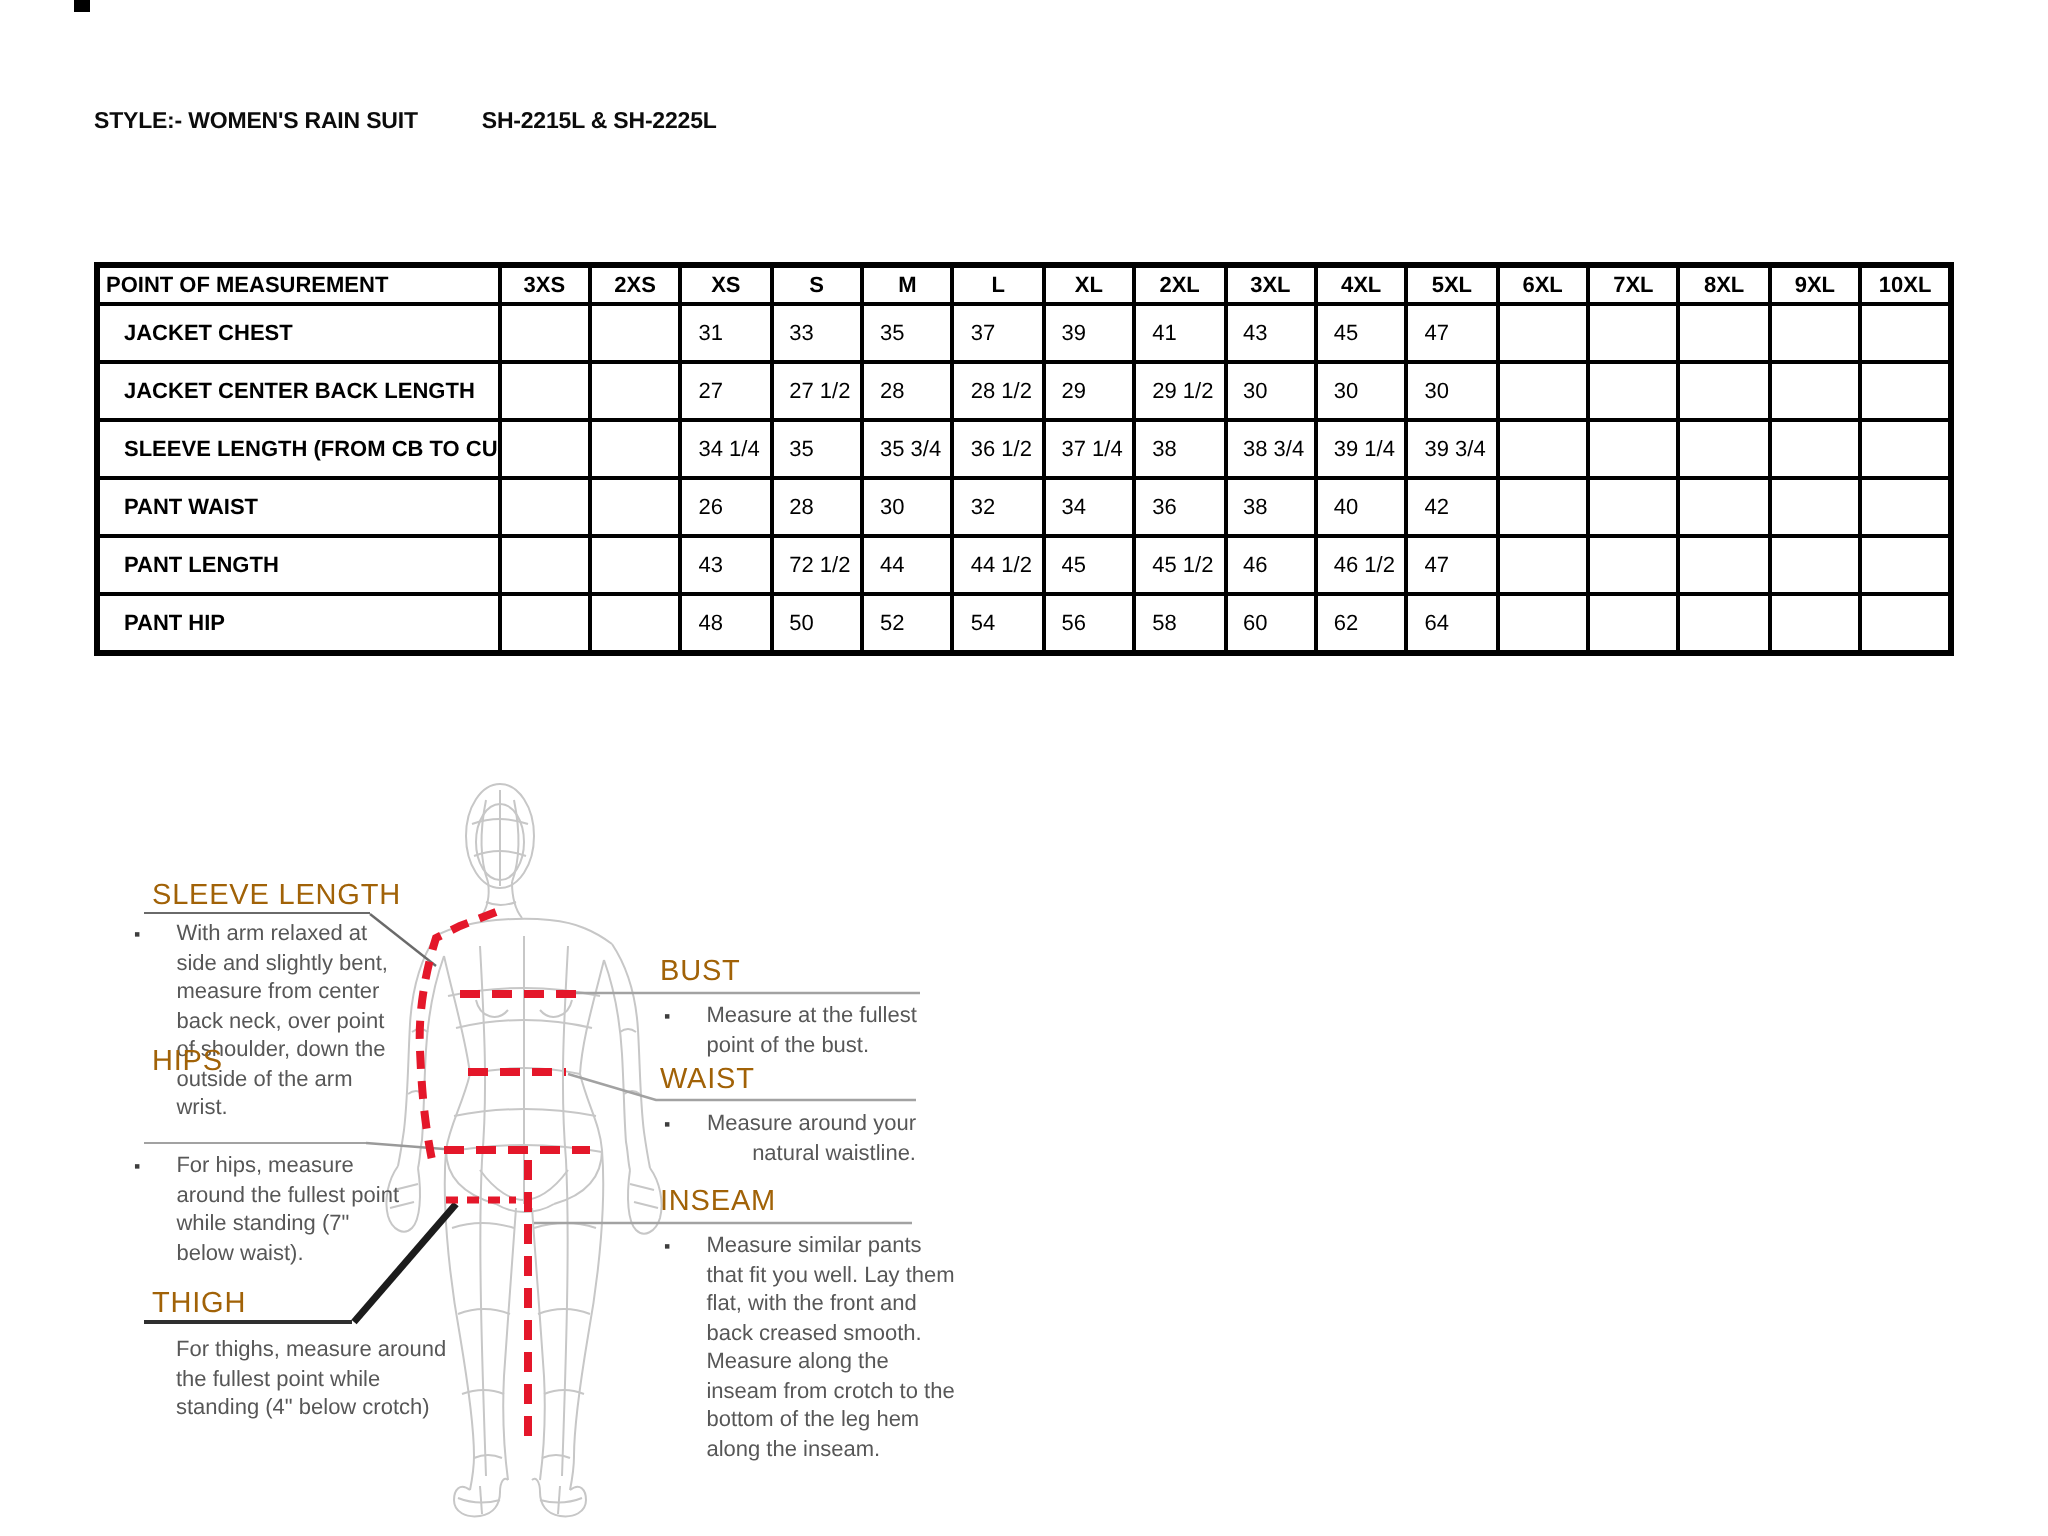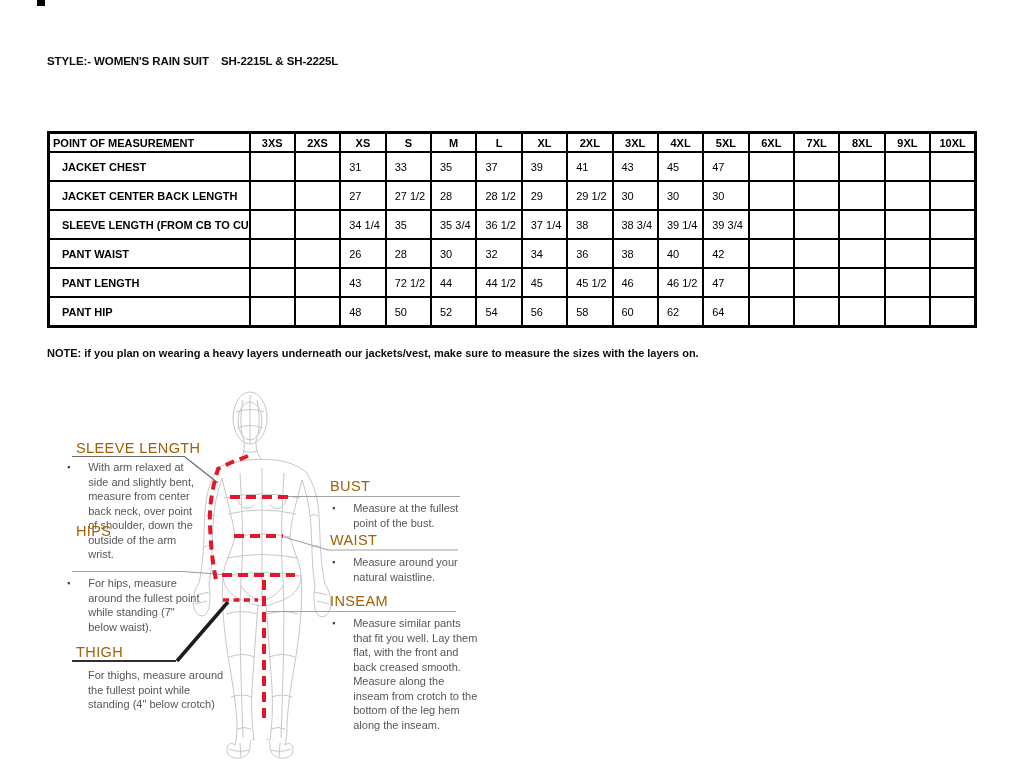--- a/index.html
+++ b/index.html
@@ -3,21 +3,21 @@
 <meta charset="utf-8">
 <style>
   html,body{margin:0;padding:0;background:#fff;}
   .page{position:relative;width:1024px;height:768px;background:#ffffff;overflow:hidden;
         font-family:"Liberation Sans",sans-serif;color:#111;}
   .corner-mark{position:absolute;left:37px;top:0;width:8px;height:6px;background:#000;}
 
   
   .title{position:absolute;left:47px;top:55px;font-size:11.5px;font-weight:bold;color:#0c0c0c;
          letter-spacing:-0.1px;white-space:nowrap;}
-  .title .model{margin-left:12px;}
+  .title .model{margin-left:32px;}
 
   
   table.size-table{position:absolute;left:47px;top:131px;width:930px;border-collapse:collapse;
         table-layout:fixed;font-size:11px;color:#000;border:3px solid #000;}
   .size-table th,.size-table td{border:2px solid #000;overflow:hidden;white-space:nowrap;
         font-family:"Liberation Sans",sans-serif;}
   .size-table thead th{height:17px;font-weight:bold;text-align:center;padding:0;}
   .size-table thead th.measure-col{text-align:left;padding-left:3px;}
   .size-table col.first{width:201px;}
   .size-table tbody td{height:25px;padding-left:8px;text-align:left;font-weight:normal;}
@@ -199,21 +199,20 @@
           <td>64</td>
           <td></td>
           <td></td>
           <td></td>
           <td></td>
           <td></td>
         </tr>
       </tbody>
   </table>
 
-  <div class="note">NOTE: if you plan on wearing a heavy layers underneath our jackets/vest, make sure to measure the sizes with the layers on.</div>
 
   <svg class="svg-layer" viewBox="0 0 1024 768">
     <g stroke="#c7c7c7" stroke-width="1" fill="none">
 
       <ellipse cx="250" cy="418" rx="17" ry="26"></ellipse>
       <ellipse cx="250" cy="421" rx="12" ry="19"></ellipse>
       <path d="M 250,395 V 443"></path>
       <path d="M 236,412 Q 250,407 264,412"></path>
       <path d="M 237,428 Q 250,423 263,428"></path>
       <path d="M 243,400 C 240,415 240,430 244,441"></path>
@@ -321,21 +320,21 @@
 
   <div class="gh" style="left:330px;top:478px;">BUST</div>
   <div class="gdesc" style="left:332px;top:501px;width:132px;">
     <span class="bullet">▪</span>
     <span class="dtext" style="width:118px;">Measure at the fullest point of the bust.</span>
   </div>
 
   <div class="gh" style="left:330px;top:532px;">WAIST</div>
   <div class="gdesc" style="left:332px;top:555px;width:126px;">
     <span class="bullet">▪</span>
-    <span class="dtext" style="width:112px;">Measure around your natural waistline.</span>
+    <span class="dtext" style="width:112px;text-align:right;">Measure around your natural waistline.</span>
   </div>
 
   <div class="gh" style="left:330px;top:593px;">INSEAM</div>
   <div class="gdesc" style="left:332px;top:616px;width:146px;">
     <span class="bullet">▪</span>
     <span class="dtext" style="width:134px;">Measure similar pants that fit you well. Lay them flat, with the front and back creased smooth. Measure along the inseam from crotch to the bottom of the leg hem along the inseam.</span>
   </div>
 
 </div>
 

